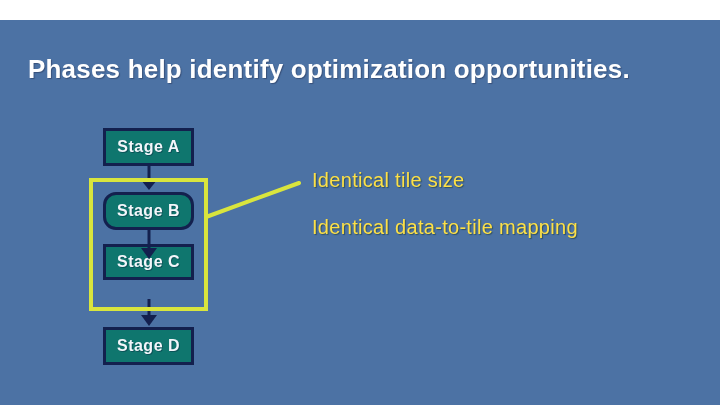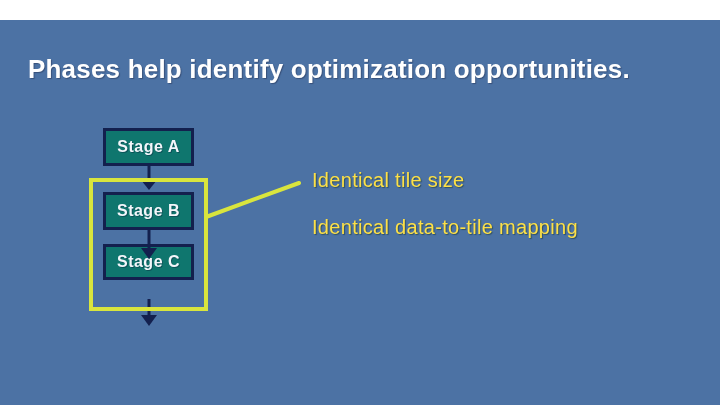--- a/index.html
+++ b/index.html
@@ -39,21 +39,21 @@
   }
   .stage-box .stage-label {
     color: #f3f6fa;
     font-size: 16px;
     font-weight: bold;
     letter-spacing: 0.5px;
     text-shadow: 1px 1px 0 rgba(10,20,50,0.35);
     white-space: nowrap;
   }
   #stage-a { top: 108px; }
-  #stage-b { top: 172px; }
+  #stage-b { top: 172px; border-radius: 13px; }
   #stage-c { top: 224px; height: 36px; justify-content: center; }
   #stage-d { top: 307px; }
   .diagram-overlay {
     position: absolute;
     left: 0; top: 0;
     width: 720px; height: 405px;
     pointer-events: none;
   }
   .callout-item {
     position: absolute;
@@ -77,20 +77,23 @@
 
   <div class="stage-box" id="stage-a">
     <span class="stage-label">Stage A</span>
   </div>
   <div class="stage-box" id="stage-b">
     <span class="stage-label">Stage B</span>
   </div>
   <div class="stage-box" id="stage-c">
     <span class="stage-label">Stage C</span>
   </div>
+  <div class="stage-box" id="stage-d">
+    <span class="stage-label">Stage D</span>
+  </div>
 
   <svg class="diagram-overlay" viewBox="0 0 720 405">
 
     <g>
       <line x1="149" y1="144" x2="149" y2="161" stroke="#13204e" stroke-width="3"></line>
       <polygon points="141,160 157,160 149,170" fill="#13204e"></polygon>
     </g>
 
     <g>
       <line x1="149" y1="209" x2="149" y2="229" stroke="#13204e" stroke-width="3"></line>

